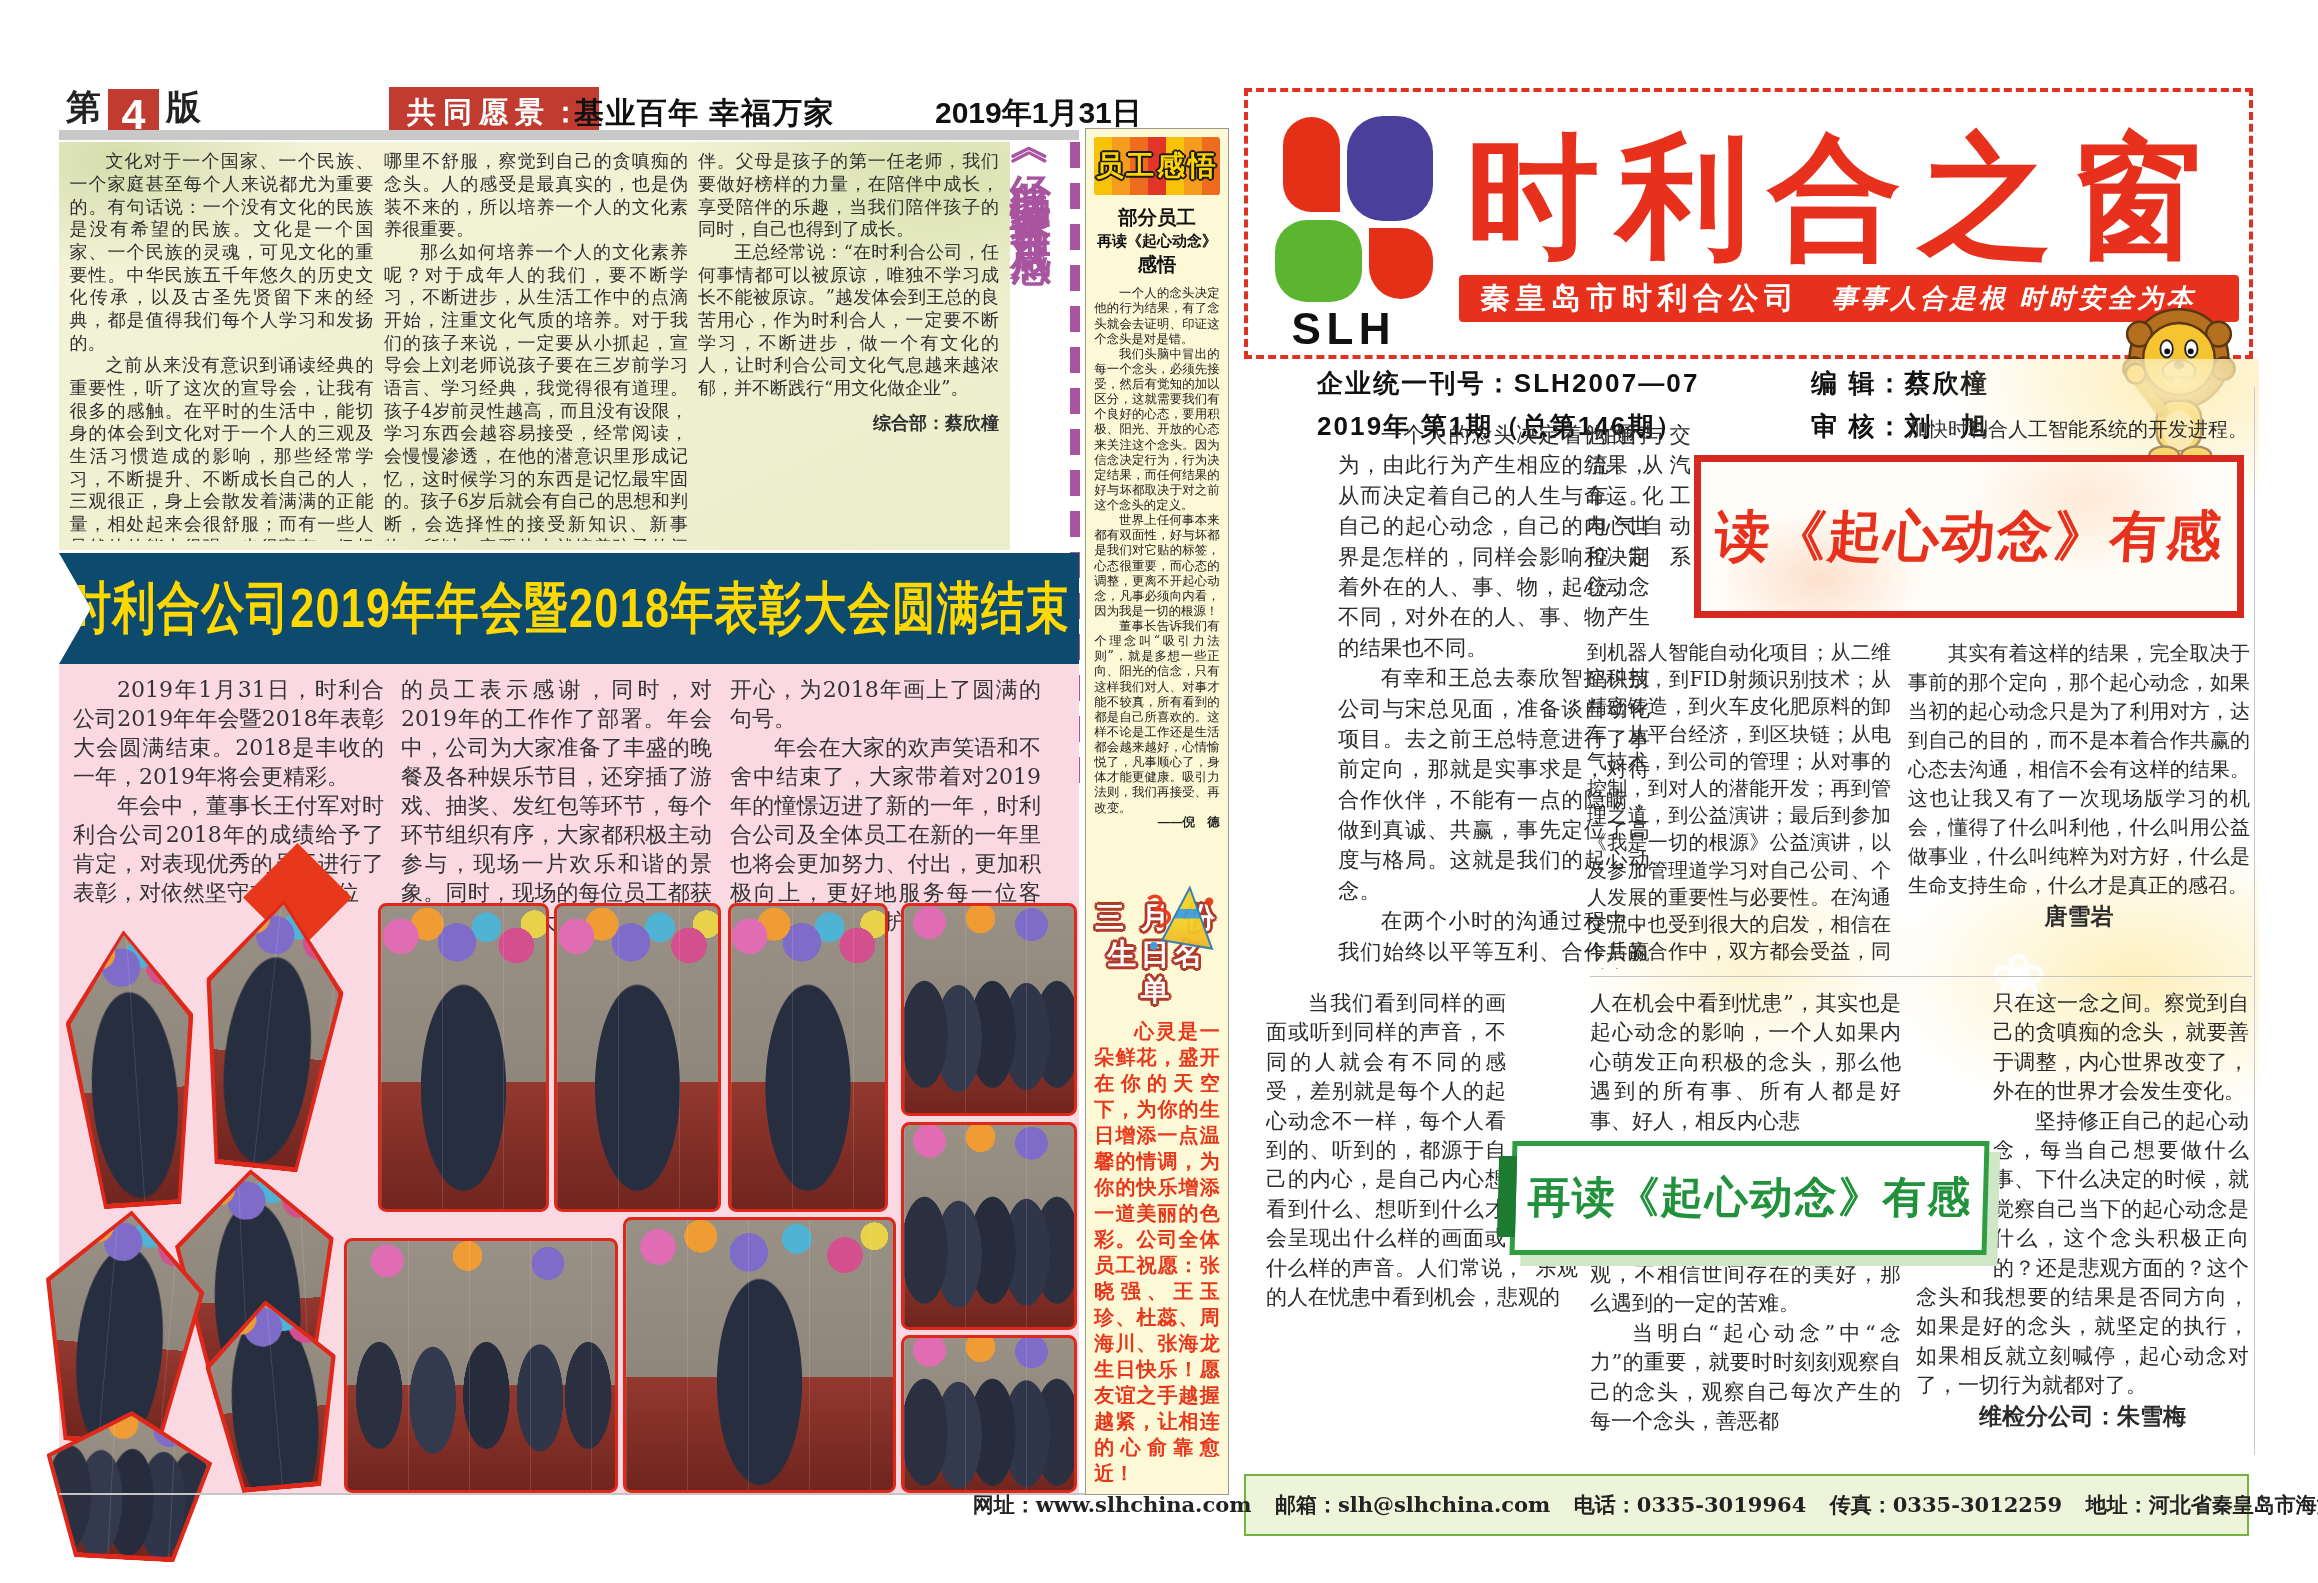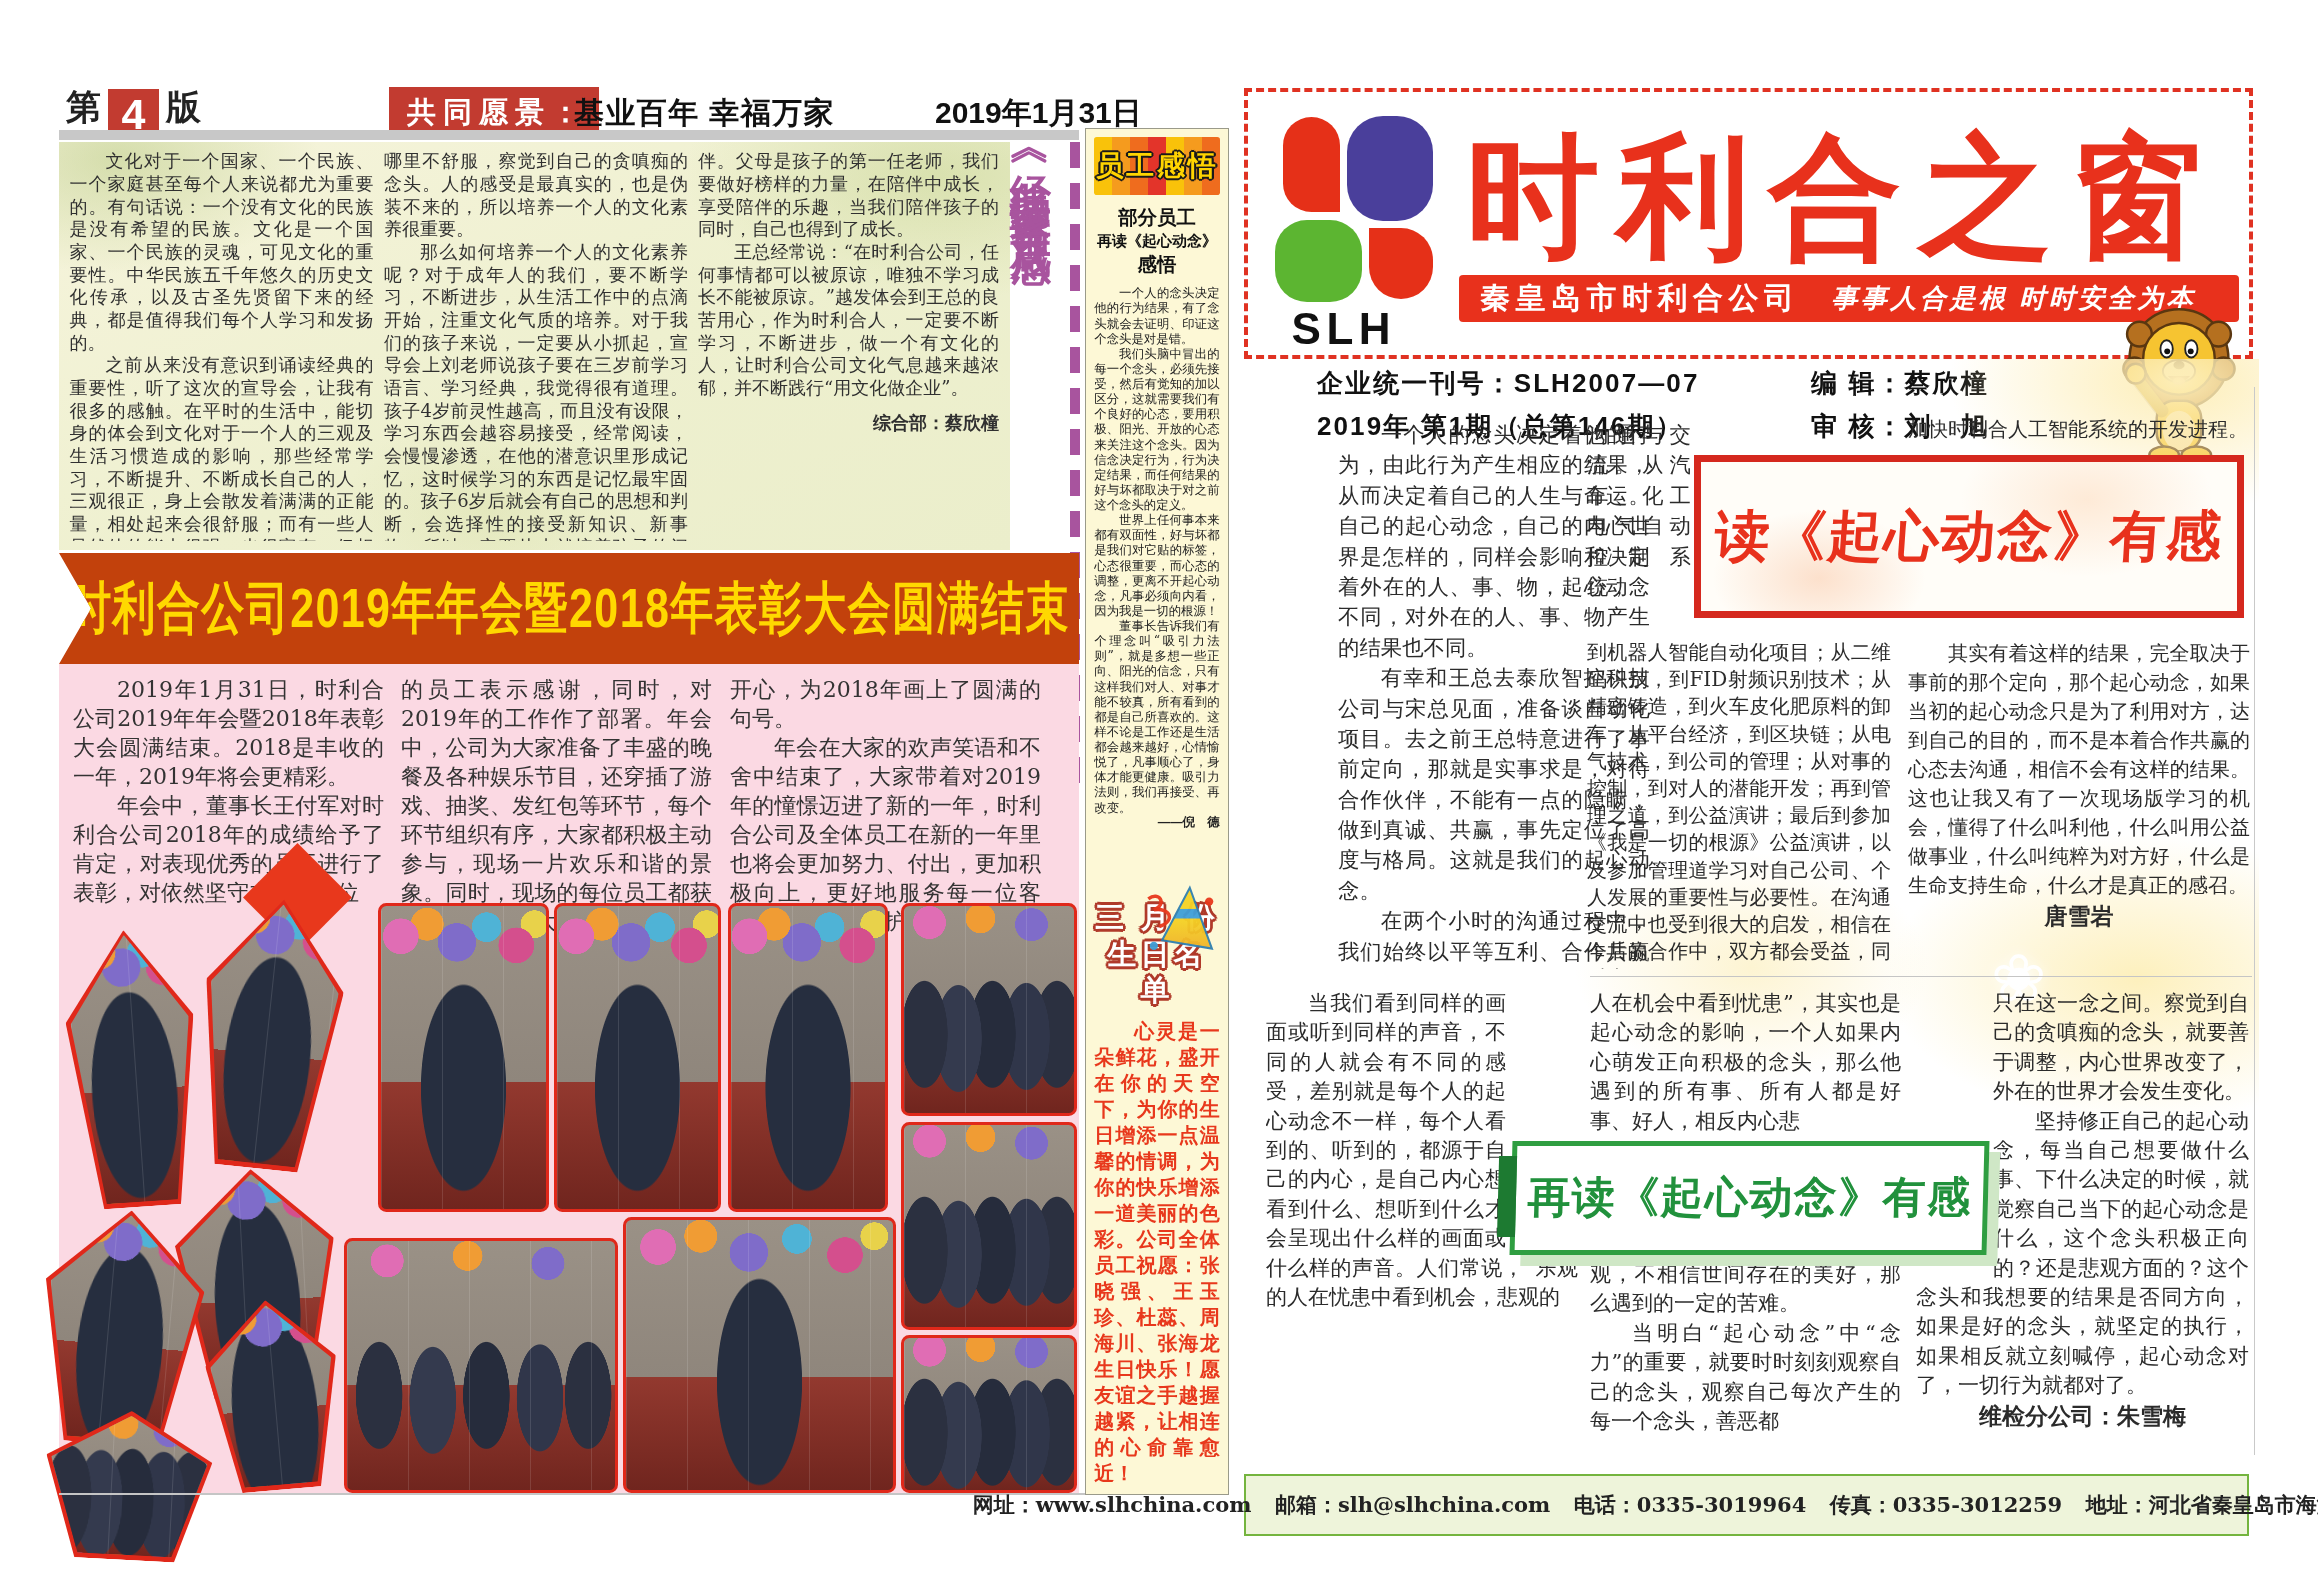--- a/index.html
+++ b/index.html
@@ -26,21 +26,21 @@
       radial-gradient(290px 166px at 6% 4%,rgba(160,185,95,.38),transparent 70%),
       radial-gradient(359px 180px at 92% 8%,rgba(175,195,110,.34),transparent 70%),
       radial-gradient(207px 138px at 45% 90%,rgba(200,210,140,.25),transparent 70%),
       linear-gradient(155deg,#f6f4dc,#eef0cf 55%,#ebeecb);}
   .culture .col{font-size:18px;line-height:1.26;color:#303030;}
   
   .vtitle{writing-mode:vertical-rl;font-family:"DejaVu Serif",serif;font-weight:bold;
           font-size:41px;letter-spacing:7px;color:#a8549e;}
   .vdash{width:9.7px;background:repeating-linear-gradient(180deg,#a8549e 0 26px,transparent 26px 41px);}
   
-  .ribbon{background:#c2410c;clip-path:polygon(0 0,100% 0,100% 100%,0 100%,32px 50%);
+  .ribbon{background:#0c4a6e;clip-path:polygon(0 0,100% 0,100% 100%,0 100%,32px 50%);
           display:flex;align-items:center;justify-content:center;}
   .ribbon span{color:#ffd800;font-weight:900;font-size:43px;letter-spacing:1.4px;
                transform:scaleY(1.3);white-space:nowrap;}
   
   .pinkblock{background:#fbd9e3;}
   .annual .col{font-size:22px;line-height:1.32;color:#333;}
   .diamond{width:77px;height:77px;background:#e8381c;transform:rotate(45deg);}
   
   .ph{background:
       repeating-linear-gradient(90deg,rgba(255,255,255,.12) 0 1.4px,transparent 1.4px 61px),

